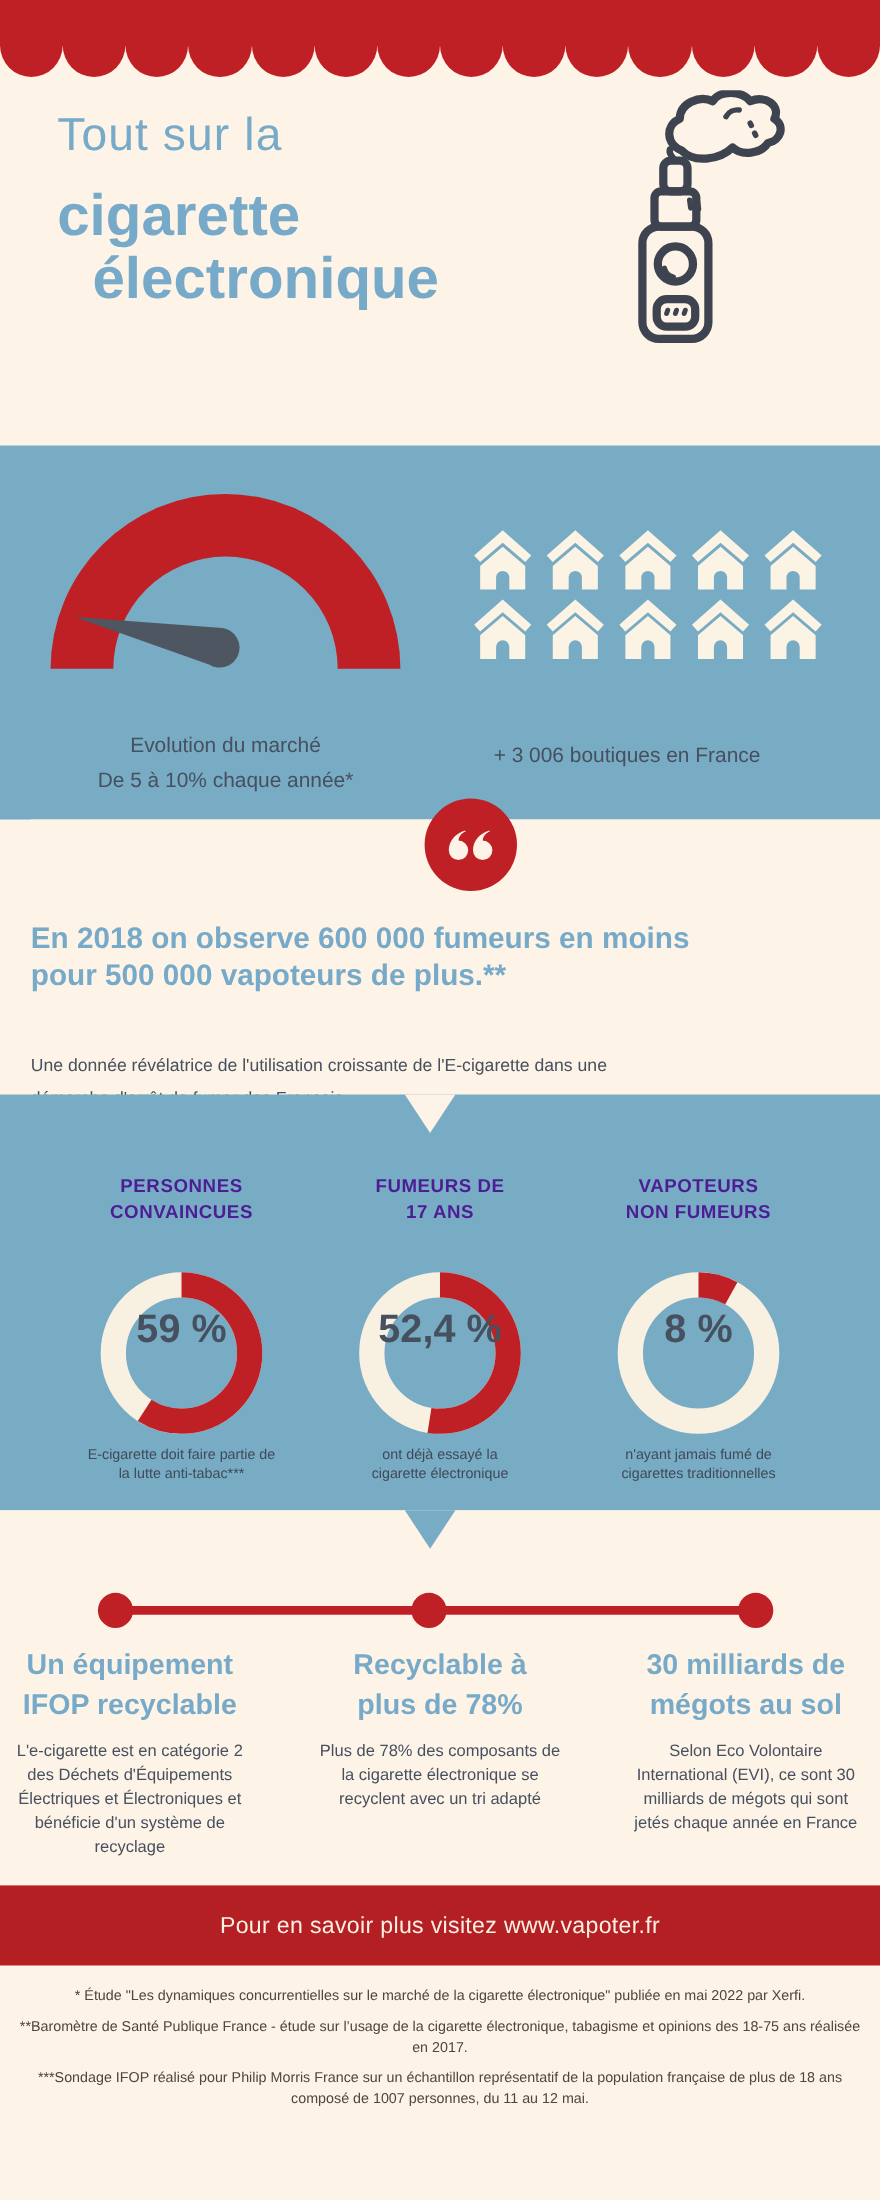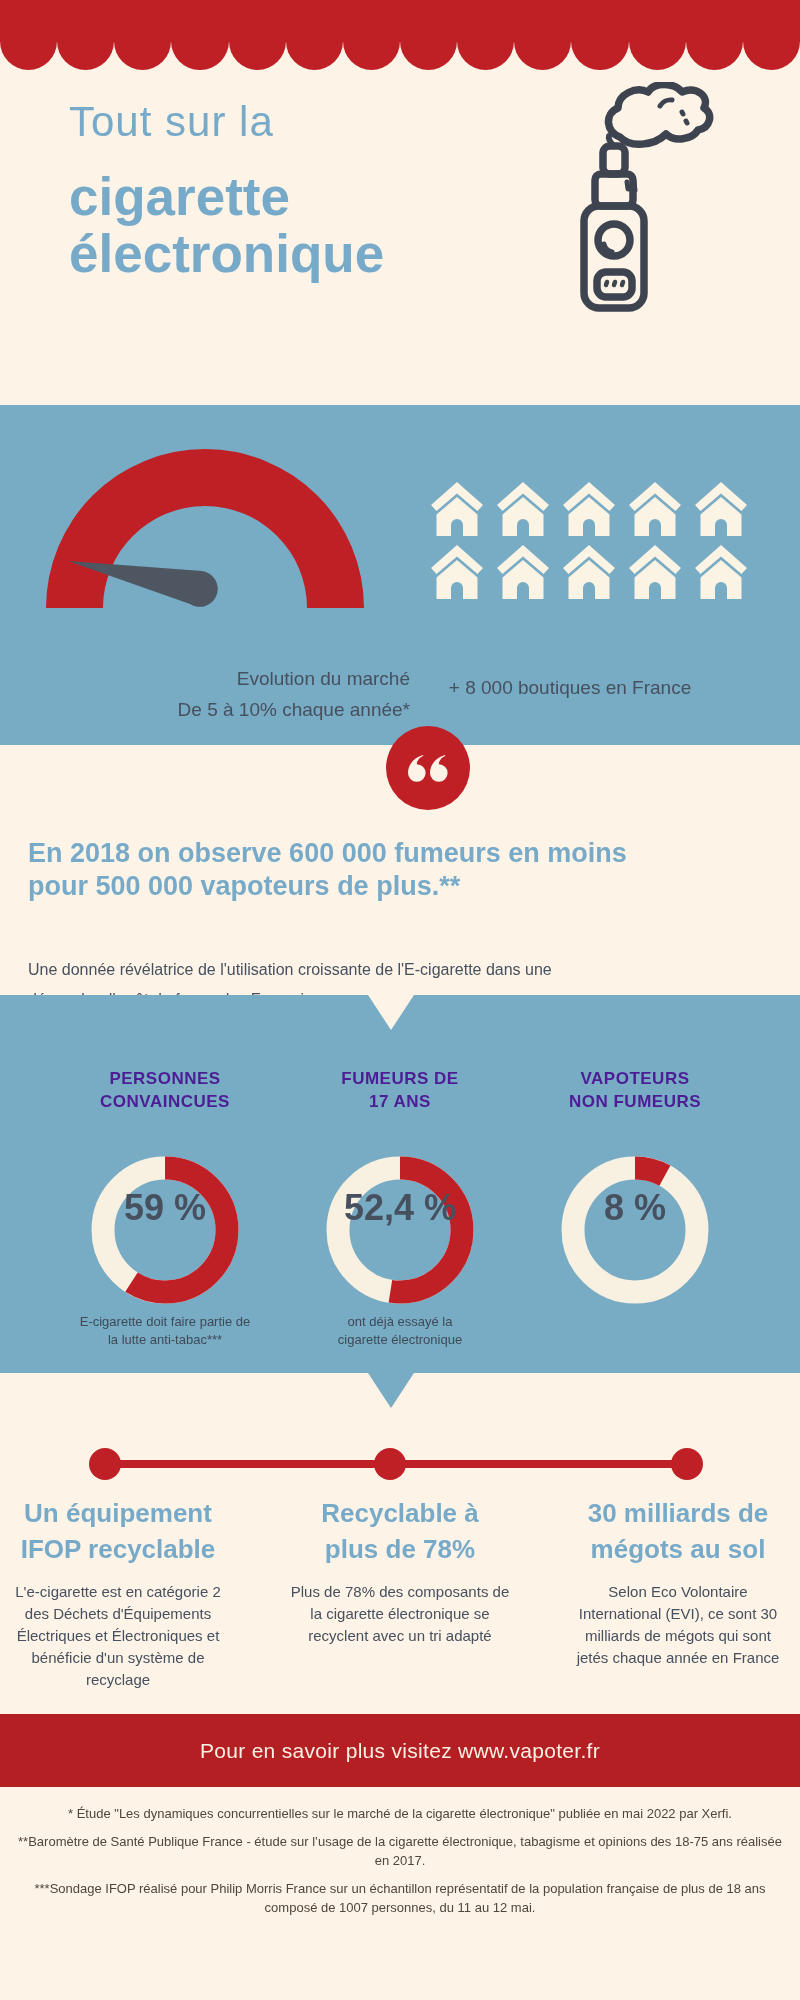--- a/index.html
+++ b/index.html
@@ -12,30 +12,30 @@
   body{width:800px;height:2000px;overflow:hidden;background:var(--cream);
        font-family:"Liberation Sans",sans-serif;color:var(--dark);}
   .sec{position:relative;width:800px;}
 
   
   .top{height:405px;background:var(--cream);}
   .scallops{position:absolute;top:0;left:0;width:800px;height:72px;}
   .scallops .bar{position:absolute;top:0;left:0;width:800px;height:42px;background:var(--red);}
   .scallops .row{position:absolute;top:12px;left:0;width:800px;display:flex;}
   .scallops .row i{flex:1 1 auto;height:58px;background:var(--red);border-radius:50%;}
-  .title-block{position:absolute;left:69px;top:98px;}
+  .title-block{position:absolute;left:52px;top:98px;}
   .title-l1{font-size:42px;font-weight:500;color:var(--blue-text);letter-spacing:1px;}
   .title-l2{font-size:53px;font-weight:bold;color:var(--blue-text);margin-top:22px;line-height:1.08;}
-  .title-l3{font-size:53px;font-weight:bold;color:var(--blue-text);line-height:1.08;}
+  .title-l3{font-size:53px;font-weight:bold;color:var(--blue-text);line-height:1.08;margin-left:32px;}
   .vape{position:absolute;right:52px;top:82px;}
 
   
   .market{height:340px;background:var(--blue);}
   .gauge{position:absolute;left:40px;top:35px;}
-  .gauge-cap{position:absolute;left:0;top:258px;width:410px;text-align:right;
+  .gauge-cap{position:absolute;left:0;top:258px;width:410px;text-align:center;
              font-size:19px;line-height:31px;color:var(--dark);}
   .houses{position:absolute;left:430px;top:76px;display:grid;
           grid-template-columns:repeat(5,54px);grid-auto-rows:56px;gap:7px 12px;}
   .shops-cap{position:absolute;left:420px;top:272px;width:300px;text-align:center;
              font-size:19px;color:var(--dark);}
 
   
   .quote{height:250px;background:var(--cream);margin-left:28px;}
   .quote-circle{position:absolute;left:358px;top:-19px;width:84px;height:84px;border-radius:50%;
                 background:var(--red);display:flex;align-items:center;justify-content:center;}
@@ -161,21 +161,21 @@
       </svg>
     <svg width="54" height="56" viewBox="0 0 54 56" class="house">
         <path fill="#fbf3e4" d="M27,1 L53,24 L47.5,30 L27,12.5 L6.5,30 L1,24 Z"></path>
         <path fill="#fbf3e4" d="M6.5,33.5 L27,16 L47.5,33.5 V55 H33 V44 a6,6 0 0 0 -12 0 V55 H6.5 Z"></path>
       </svg>
     <svg width="54" height="56" viewBox="0 0 54 56" class="house">
         <path fill="#fbf3e4" d="M27,1 L53,24 L47.5,30 L27,12.5 L6.5,30 L1,24 Z"></path>
         <path fill="#fbf3e4" d="M6.5,33.5 L27,16 L47.5,33.5 V55 H33 V44 a6,6 0 0 0 -12 0 V55 H6.5 Z"></path>
       </svg>
   </div>
-  <div class="shops-cap">+ 8 000 boutiques en France</div>
+  <div class="shops-cap">+ 3 006 boutiques en France</div>
 </div>
 
 <div class="sec quote">
   <div class="quote-circle">
     <svg width="44" height="31" viewBox="0 0 44 31" fill="#fdf3e7">
       <path d="M17,2 C8,4.5 2,11.5 2,20 a8.8,8.8 0 1 0 8.8,-8.8 c0.3,-3.8 3,-7 6.5,-8.2 Z"></path>
       <path d="M39,2 C30,4.5 24,11.5 24,20 a8.8,8.8 0 1 0 8.8,-8.8 c0.3,-3.8 3,-7 6.5,-8.2 Z"></path>
     </svg>
   </div>
   <div class="quote-lines">
@@ -233,20 +233,24 @@
         <div>VAPOTEURS</div>
         <div>NON FUMEURS</div>
       </div>
       <div class="donut-wrap">
         <svg class="donut" width="150" height="150" viewBox="0 0 150 150">
           <circle cx="75" cy="75" r="62" fill="none" stroke="#f8f0e1" stroke-width="23"></circle>
           <circle class="donut-fill" cx="75" cy="75" r="62" fill="none" stroke="#bf2026" stroke-width="23" transform="rotate(-90 75 75)" stroke-dasharray="31.16 389.56"></circle>
         </svg>
         <div class="donut-label">8 %</div>
       </div>
+      <div class="stat-cap">
+        <div>n'ayant jamais fumé de</div>
+        <div>cigarettes traditionnelles</div>
+      </div>
     </div>
 
   </div>
 </div>
 
 <div class="sec recycle">
   <div class="notch-blue"></div>
   <div class="tl-line"></div>
   <div class="tl-dot" style="left:89px"></div>
   <div class="tl-dot" style="left:374px"></div>

